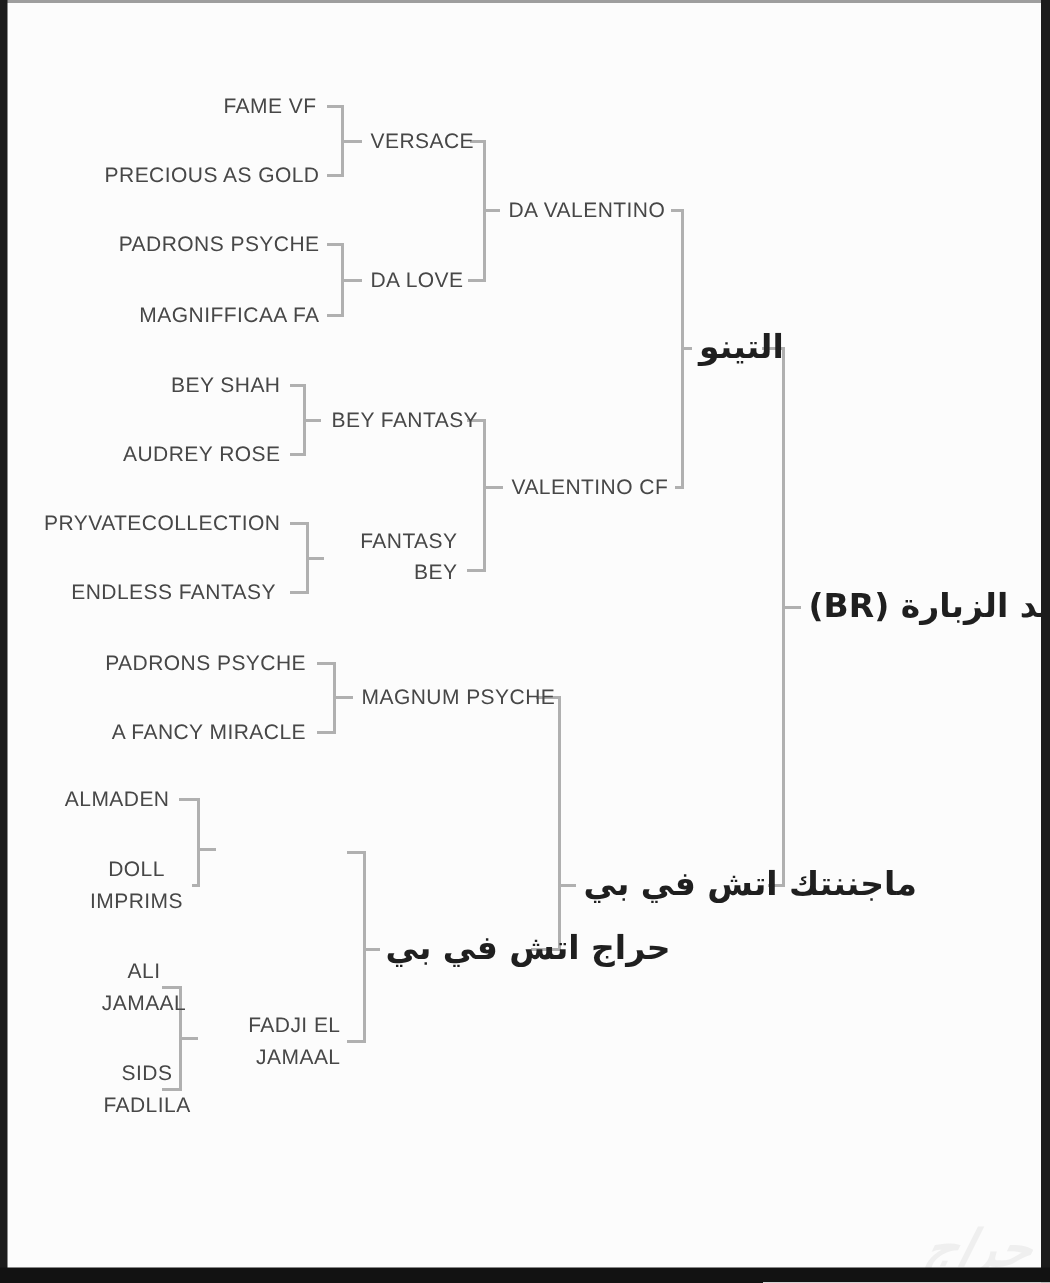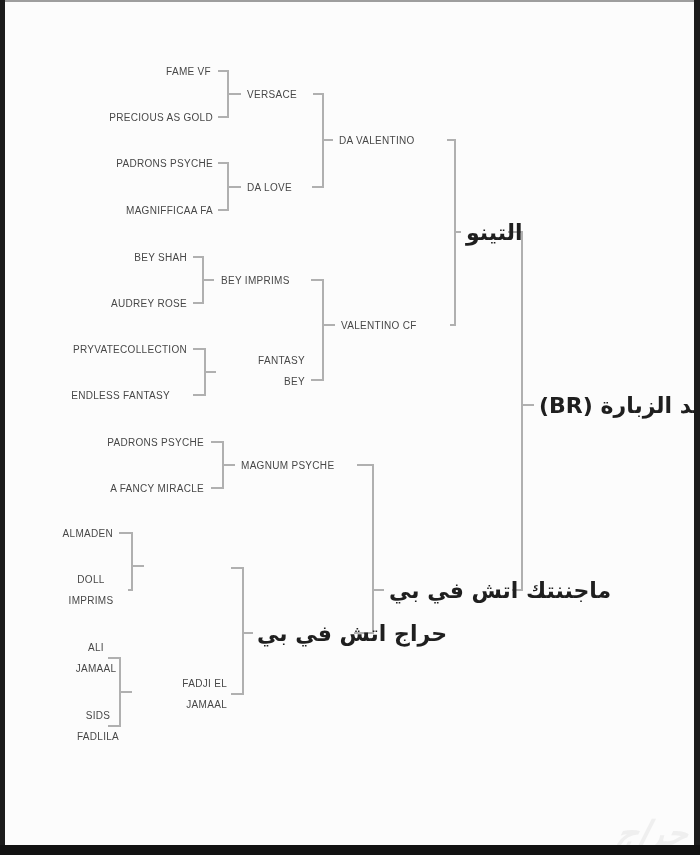--- a/index.html
+++ b/index.html
@@ -5,21 +5,21 @@
   html,body{margin:0;padding:0;background:#e8e8e8;}
   .page{
     position:relative;width:700px;height:855px;margin:0 auto;
     background:#fcfcfc;overflow:hidden;
     font-family:"Liberation Sans","DejaVu Sans",sans-serif;
   }
   .lines{position:absolute;left:0;top:0;}
   .lines path{fill:none;stroke:#b0b0b0;stroke-width:2;}
   .node{
     position:absolute;white-space:pre-line;
-    font-size:10px;line-height:21px;letter-spacing:0.3px;
+    font-size:14px;line-height:21px;letter-spacing:0.3px;
     color:#474747;transform:translateY(-50%);
   }
   .n-r{text-align:right;transform:translate(0,-50%);}
   .n-c{text-align:center;transform:translate(-50%,-50%);}
   .n-l{text-align:left;}
   .ar{
     font-family:"DejaVu Sans",sans-serif;
     font-weight:bold;font-size:22px;color:#1f1f1f;
     letter-spacing:0;direction:rtl;white-space:nowrap;
   }
@@ -54,34 +54,34 @@
     <path d="M508 232 H522 V590 H512 M522 405 H534"></path>
   </svg>
 
   <div class="node n-r" style="right:489px;top:71px">FAME VF</div>
   <div class="node n-r" style="right:487px;top:117px">PRECIOUS AS GOLD</div>
   <div class="node n-r" style="right:487px;top:163px">PADRONS PSYCHE</div>
   <div class="node n-r" style="right:487px;top:210px">MAGNIFFICAA FA</div>
   <div class="node n-r" style="right:513px;top:257px">BEY SHAH</div>
   <div class="node n-r" style="right:513px;top:303px">AUDREY ROSE</div>
   <div class="node n-r" style="right:513px;top:349px">PRYVATECOLLECTION</div>
-  <div class="node n-r" style="right:530px;top:395px">ENDLESS FANTASY</div>
+  <div class="node n-r" style="right:516px;top:395px">ENDLESS FANTASY</div>
   <div class="node n-r" style="right:496px;top:442px">PADRONS PSYCHE</div>
   <div class="node n-r" style="right:496px;top:488px">A FANCY MIRACLE</div>
   <div class="node n-r" style="right:587px;top:533px">ALMADEN</div>
   <div class="node n-c" style="left:91px;top:590px">DOLL
 IMPRIMS</div>
   <div class="node n-c" style="left:96px;top:658px">ALI
 JAMAAL</div>
   <div class="node n-c" style="left:98px;top:726px">SIDS
 FADLILA</div>
 
   <div class="node n-l" style="left:247px;top:94px">VERSACE</div>
   <div class="node n-l" style="left:247px;top:187px">DA LOVE</div>
-  <div class="node n-l" style="left:221px;top:280px">BEY IMPRIMS</div>
+  <div class="node n-l" style="left:221px;top:280px">BEY FANTASY</div>
   <div class="node n-r" style="right:395px;top:371px">FANTASY
 BEY</div>
   <div class="node n-l" style="left:241px;top:465px">MAGNUM PSYCHE</div>
   <div class="node n-r" style="right:473px;top:694px">FADJI EL
 JAMAAL</div>
 
   <div class="node n-l" style="left:339px;top:140px">DA VALENTINO</div>
   <div class="node n-l" style="left:341px;top:325px">VALENTINO CF</div>
   <div class="node n-l ar" style="left:257px;top:633px">حراج اتش في بي</div>
 

